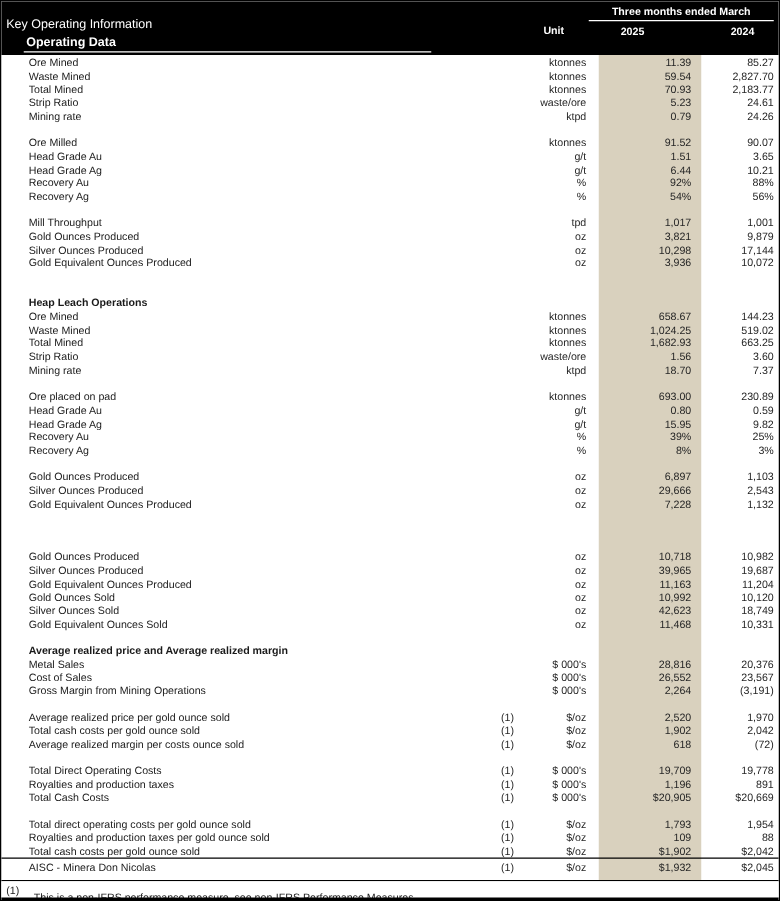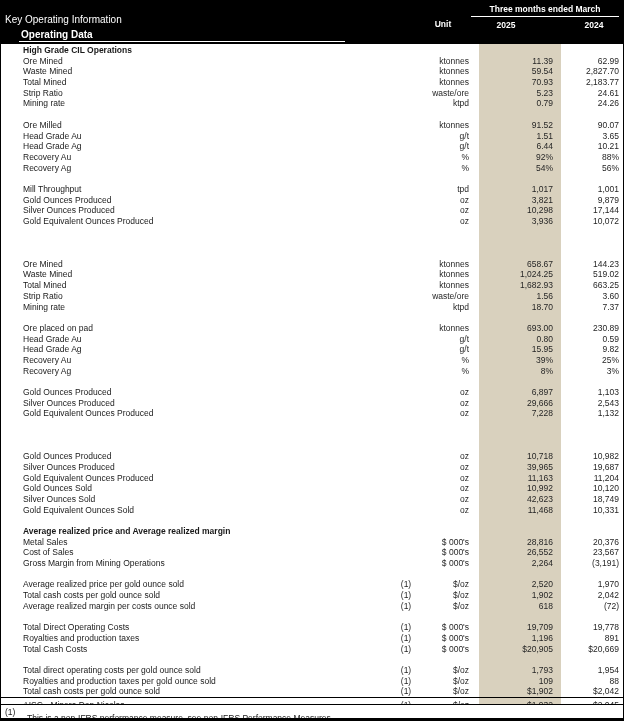--- a/index.html
+++ b/index.html
@@ -52,35 +52,27 @@
     <div class="period">Three months ended March</div>
     <div class="period-rule"></div>
     <div class="unit-h">Unit</div>
     <div class="y1-h">2025</div>
     <div class="y2-h">2024</div>
   </div>
 
   <div class="content">
     <div class="accent-col"></div>
     <div class="rows" id="rows">
-        <div class="row sec">
-          <span class="c-label">High Grade CIL Operations</span>
-          <span class="c-note"></span>
-          <span class="c-unit"></span>
-          <span class="c-sp"></span>
-          <span class="c-v1"></span>
-          <span class="c-v2"></span>
-        </div>
         <div class="row">
           <span class="c-label">Ore Mined</span>
           <span class="c-note"></span>
           <span class="c-unit">ktonnes</span>
           <span class="c-sp"></span>
           <span class="c-v1">11.39</span>
-          <span class="c-v2">62.99</span>
+          <span class="c-v2">85.27</span>
         </div>
         <div class="row">
           <span class="c-label">Waste Mined</span>
           <span class="c-note"></span>
           <span class="c-unit">ktonnes</span>
           <span class="c-sp"></span>
           <span class="c-v1">59.54</span>
           <span class="c-v2">2,827.70</span>
         </div>
         <div class="row">
@@ -177,20 +169,21 @@
           <span class="c-label">Gold Equivalent Ounces Produced</span>
           <span class="c-note"></span>
           <span class="c-unit">oz</span>
           <span class="c-sp"></span>
           <span class="c-v1">3,936</span>
           <span class="c-v2">10,072</span>
         </div>
         <div class="row"></div>
         <div class="row"></div>
         <div class="row sec">
+          <span class="c-label">Heap Leach Operations</span>
           <span class="c-note"></span>
           <span class="c-unit"></span>
           <span class="c-sp"></span>
           <span class="c-v1"></span>
           <span class="c-v2"></span>
         </div>
         <div class="row">
           <span class="c-label">Ore Mined</span>
           <span class="c-note"></span>
           <span class="c-unit">ktonnes</span>

